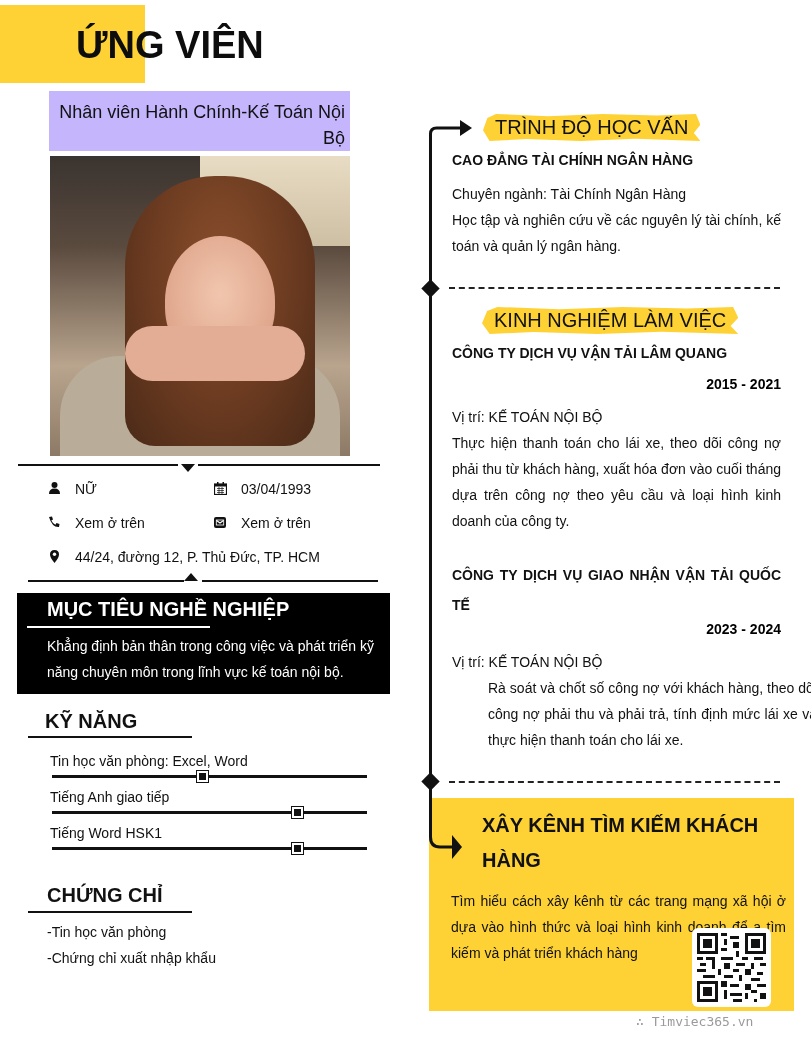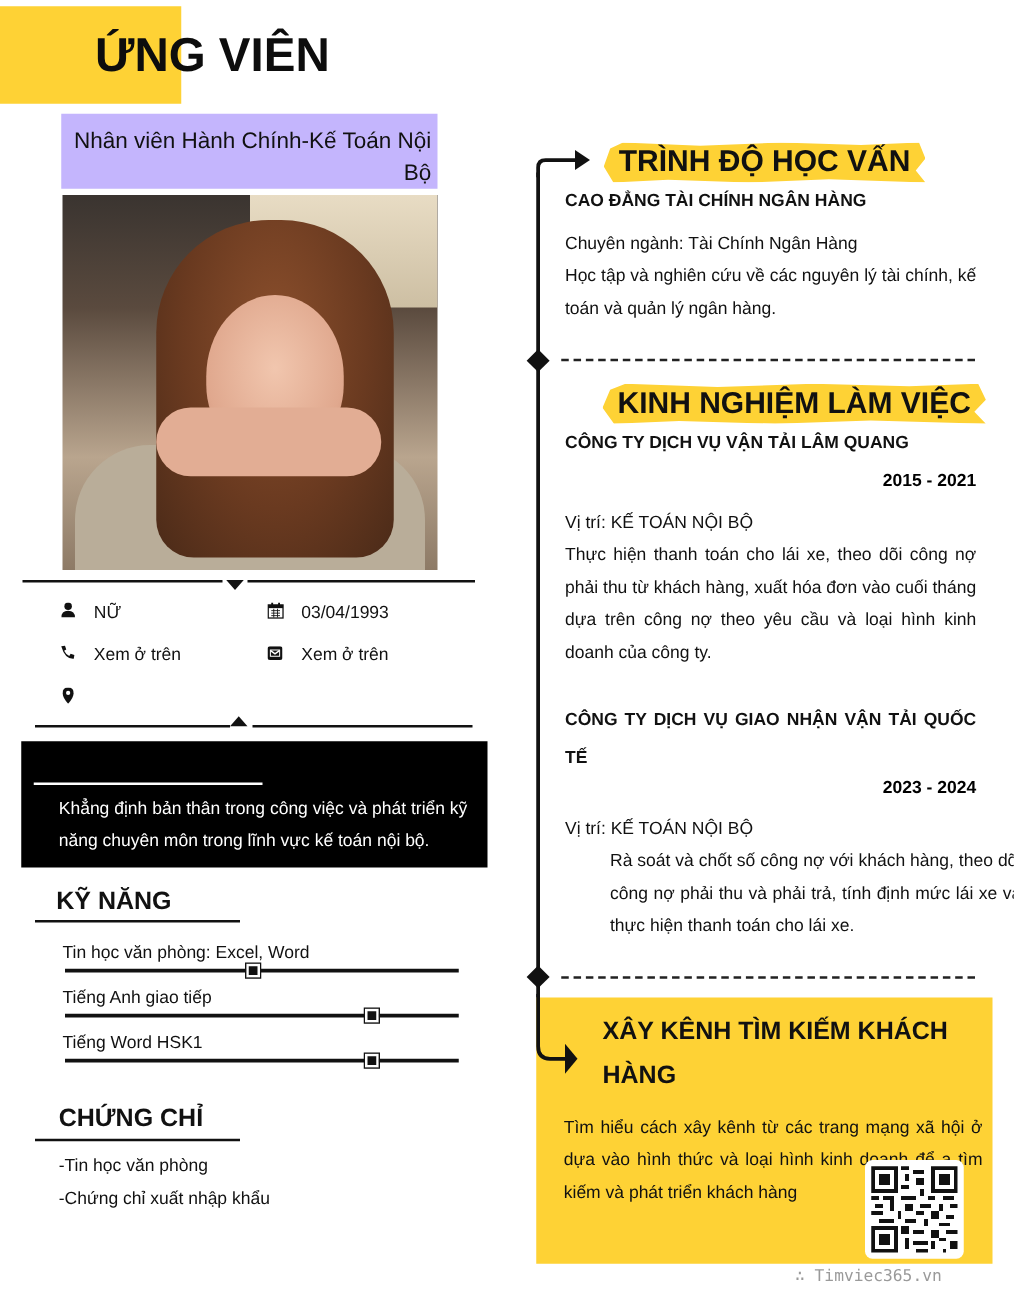--- a/index.html
+++ b/index.html
@@ -42,21 +42,21 @@
   .skill-bar { height: 3px; background: #111; }
   .skill-knob { width: 11px; height: 11px; background:#111; border:2px solid #fff; outline: 1.5px solid #111; }
 
   .cert { font-size: 14px; color:#111; white-space: nowrap; }
 
   
   .timeline { left: 429px; width: 3px; background:#111; }
   .diamond { width: 13px; height: 13px; background: #111; transform: rotate(45deg); }
   .dash { height: 0; border-top: 2px dashed #222; }
 
-  .brush { background: #fed235; padding: 2px 12px; font-size: 24px; font-weight: 700; color:#111; white-space: nowrap;
+  .brush { background: #fed235; padding: 2px 12px; font-size: 20px; font-weight: 400; color:#111; white-space: nowrap;
     clip-path: polygon(2% 15%, 6% 0, 30% 8%, 55% 0, 80% 6%, 98% 0, 100% 40%, 97% 70%, 100% 100%, 70% 92%, 45% 100%, 20% 93%, 3% 100%, 0 60%); }
 
   .r-heading { font-size: 14px; font-weight: 700; color:#111; }
   .r-text { font-size: 14px; line-height: 26px; color:#111; text-align: justify; }
   .r-year { font-size: 14px; font-weight: 700; color:#000000; text-align: right; }
 
   .yellow-box { left: 429px; top: 798px; width: 365px; height: 213px; background: #fed235; }
   .yb-title { position:absolute; left: 53px; top: 10px; width: 290px; font-size: 20px; font-weight: 700; line-height: 35px; color:#111; }
   .yb-text { position:absolute; left: 22px; top: 90px; width: 335px; font-size: 14px; line-height: 26px; color:#111; text-align: justify; }
 
@@ -123,27 +123,29 @@
   </span>
   <span>Xem ở trên</span>
 </div>
 <div class="abs info-item" style="left:47px; top:549px;">
   <span class="ic">
     <svg width="9" height="13" viewBox="0 0 9 13">
         <path d="M4.5 0 Q9 0 9 4.5 Q9 7.5 4.5 13 Q0 7.5 0 4.5 Q0 0 4.5 0Z" fill="#111"></path>
         <circle cx="4.5" cy="4.3" r="1.7" fill="#fff"></circle>
       </svg>
   </span>
+  <span>44/24, đường 12, P. Thủ Đức, TP. HCM</span>
 </div>
 
 <div class="abs hline" style="left:28px; top:580px; width:156px;"></div>
 <div class="abs tri-up" style="left:184px; top:573px;"></div>
 <div class="abs hline" style="left:202px; top:580px; width:176px;"></div>
 
 <div class="abs obj-box">
+  <div class="obj-title">MỤC TIÊU NGHỀ NGHIỆP</div>
   <div class="obj-line"></div>
   <div class="obj-text">Khẳng định bản thân trong công việc và phát triển kỹ năng chuyên môn trong lĩnh vực kế toán nội bộ.</div>
 </div>
 
 <div class="abs sec-title" style="left:45px; top:710px;">KỸ NĂNG</div>
 <div class="abs sec-line" style="left:28px; top:736px; width:164px;"></div>
 
 <div class="abs skill-label" style="left:50px; top:753px;">Tin học văn phòng: Excel, Word</div>
 <div class="abs skill-bar" style="left:52px; top:775px; width:315px;"></div>
 <div class="abs skill-knob" style="left:197px; top:771px;"></div>

